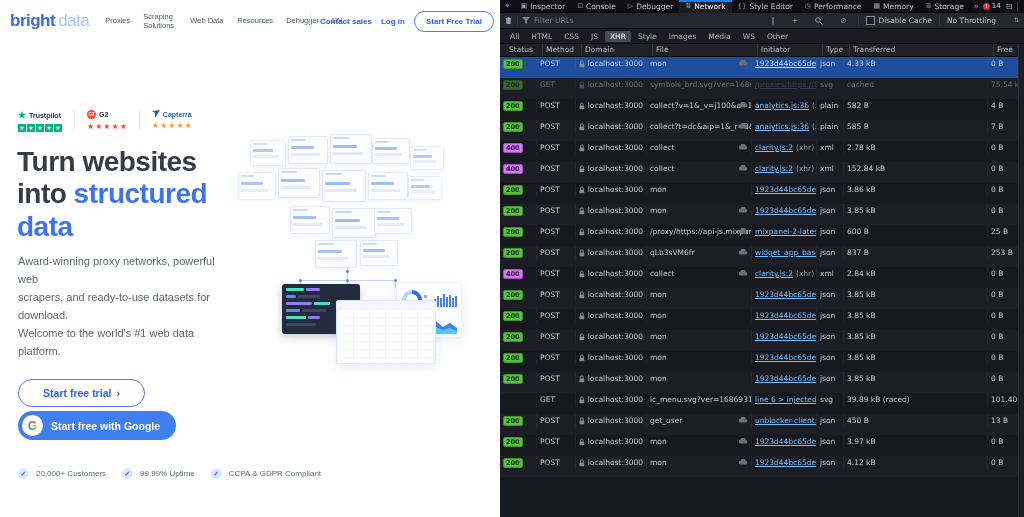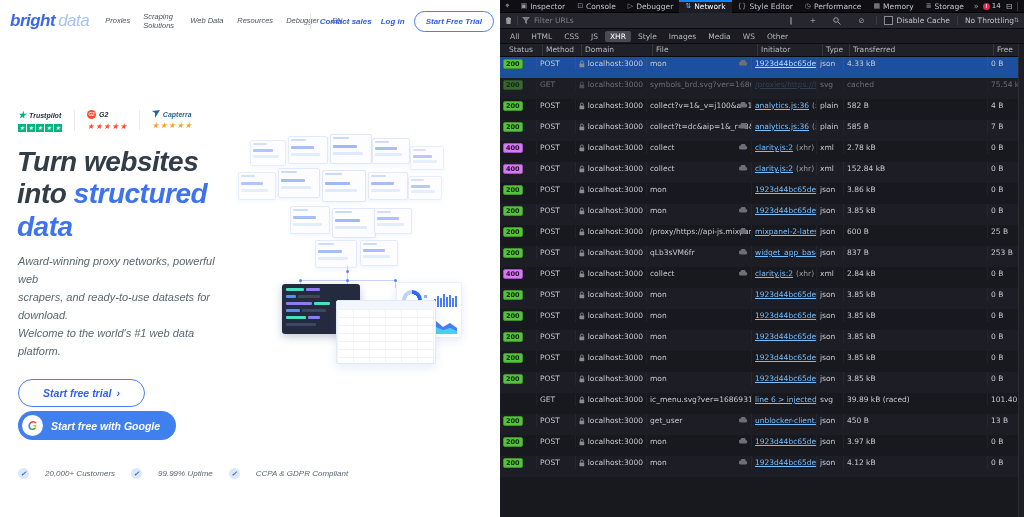--- a/index.html
+++ b/index.html
@@ -1,18 +1,18 @@
 <!DOCTYPE html>
 <html><head>
 <meta charset="utf-8">
 <style>
   html,body{margin:0;padding:0;background:#fff;}
   .page{position:relative;width:1024px;height:517px;overflow:hidden;font-family:"Liberation Sans",sans-serif;}
   
-  .site{position:absolute;left:0;top:0;width:424px;height:517px;background:#fff;font-style:italic;}
+  .site{position:absolute;left:0;top:0;width:424px;height:517px;background:#fff;}
   .site-header{position:absolute;left:0;top:0;width:500px;height:42px;display:flex;align-items:center;padding-left:10px;box-sizing:border-box;}
   .logo{font-size:17px;font-weight:800;color:#3a66ee;letter-spacing:-.5px;white-space:nowrap;}
   .logo .lt{font-weight:400;color:#a9c1f7;margin-left:3px;}
   .main-nav{display:flex;align-items:center;gap:13px;margin-left:16px;}
   .nav-item{font-size:7.5px;color:#4a5560;text-decoration:none;white-space:nowrap;line-height:1.25;cursor:pointer;}
   .nav-item.wrap{white-space:normal;width:34px;}
   .nav-item .caret{color:#9aa4ae;font-size:6px;margin-left:2px;}
   .hdr-actions{position:absolute;right:6px;top:0;height:42px;display:flex;align-items:center;gap:9px;}
   .hdr-sep{width:1px;height:16px;background:#e3e7ec;}
   .hdr-link{font-size:8px;font-weight:700;color:#2e5ce6;white-space:nowrap;cursor:pointer;}
@@ -33,21 +33,21 @@
   .headline{position:absolute;left:17px;top:146px;width:232px;font-size:28px;line-height:1.16;font-weight:800;letter-spacing:-.5px;color:#323d47;margin:0;}
   .headline .blue{color:#3e73ee;}
   .lede{position:absolute;left:18px;top:252px;width:330px;font-size:11px;line-height:18px;color:#5b6670;white-space:pre-line;margin:0;}
   
   .cta-trial{position:absolute;left:18px;top:379px;width:127px;height:28px;border:1.5px solid #4a7cf5;border-radius:15px;display:flex;align-items:center;justify-content:center;gap:5px;font-size:10.5px;font-weight:700;color:#2f62e8;box-sizing:border-box;cursor:pointer;background:#fff;}
   .cta-google{position:absolute;left:18px;top:411px;height:29px;border-radius:15px;background:#4080ee;display:inline-flex;align-items:center;padding:0 16px 0 4px;gap:8px;font-size:10.5px;font-weight:700;color:#fff;cursor:pointer;}
   .gicon{width:21px;height:21px;border-radius:50%;background:#fff;display:flex;align-items:center;justify-content:center;}
   .gletter{font-size:12px;font-weight:800;color:#4285f4;background:conic-gradient(from -40deg,#ea4335 0 25%,#fbbc05 0 50%,#34a853 0 75%,#4285f4 0 100%);-webkit-background-clip:text;background-clip:text;-webkit-text-fill-color:transparent;}
   
   .trust-row{position:absolute;left:18px;top:468px;display:flex;align-items:center;gap:16px;}
-  .trust-item{display:flex;align-items:center;gap:16px;font-size:8px;color:#5b6670;}
+  .trust-item{display:flex;align-items:center;gap:7px;font-size:8px;color:#5b6670;}
   .chk{width:11px;height:11px;border-radius:50%;background:#dce8fd;color:#2f62e8;font-size:7px;line-height:11px;text-align:center;font-weight:700;}
   
   .illus{position:absolute;left:220px;top:128px;width:255px;height:235px;}
   .icard{position:absolute;background:#fdfdff;border:1px solid #dfe8fb;border-radius:2px;box-shadow:0 2px 5px rgba(62,110,240,.07);}
   .icard .tb{position:absolute;left:2px;top:2px;height:2px;background:#c9d9fb;border-radius:1px;}
   .icard .b1{position:absolute;left:2px;background:#9db9f7;border-radius:1px;height:3px;}
   .icard .b2{position:absolute;left:2px;background:#e1eafc;border-radius:1px;height:3px;}
   .conn{position:absolute;background:#c3d4f8;}
   .cdot{position:absolute;width:3px;height:3px;border-radius:50%;background:#5b87f2;}
   .codewin{position:absolute;left:62px;top:156px;width:78px;height:50px;background:#242b3e;border-radius:3px;z-index:1;box-shadow:0 3px 8px rgba(20,40,90,.25);}
@@ -70,21 +70,21 @@
   .tb-right{margin-left:auto;display:flex;align-items:center;gap:5px;padding-right:3px;}
   .errbadge{display:flex;align-items:center;gap:2px;font-size:7px;color:#d7d7db;}
   .errdot{width:7px;height:7px;border-radius:50%;background:#e22850;color:#fff;font-size:5px;line-height:7px;text-align:center;font-weight:700;}
   .tbico{font-size:8px;color:#b5b5bd;cursor:pointer;}
   .dt-toolbar{position:absolute;left:0;top:13px;width:524px;height:16px;background:#26262e;display:flex;align-items:center;border-bottom:1px solid #0c0c0f;box-sizing:border-box;font-size:7.5px;}
   .dt-toolbar .ico{display:flex;align-items:center;padding:0 5px;color:#9a9aa2;cursor:pointer;}
   .filter-input{display:flex;align-items:center;gap:4px;color:#7e7e88;padding-left:4px;flex:1;cursor:text;}
   .tool-right{display:flex;align-items:center;gap:7px;padding-right:5px;color:#c3c3ca;}
   .cbx{width:7px;height:7px;border:1px solid #8a8a93;background:#1d1d24;display:inline-block;}
   .dcache{display:flex;align-items:center;gap:3px;cursor:pointer;}
-  .throttle{display:flex;align-items:flex-start;gap:0;cursor:pointer;}
+  .throttle{display:flex;align-items:flex-start;gap:18px;cursor:pointer;}
   .dt-filters{position:absolute;left:0;top:29px;width:524px;height:15px;background:#1b1b21;display:flex;align-items:center;gap:2px;padding-left:5px;border-bottom:1px solid #0c0c0f;box-sizing:border-box;}
   .chip{font-size:7.5px;color:#b5b5bf;padding:1px 5px;border-radius:2px;cursor:pointer;}
   .chip.sel{background:#4a4a55;color:#fff;}
   .dt-cols{position:absolute;left:0;top:44px;width:524px;height:13px;background:#202028;display:flex;border-bottom:1px solid #0a0a0c;box-sizing:border-box;justify-content:flex-end;}
   .hcell{font-size:7.5px;color:#b8b8c0;line-height:12px;padding:0 3px;box-sizing:border-box;border-right:1px solid #35353d;overflow:hidden;white-space:nowrap;cursor:pointer;}
   .dt-body{position:absolute;left:0;top:57px;width:524px;}
   .nrow{display:flex;height:21px;cursor:pointer;}
   .nrow.alt{background:#1d1d25;}
   .nrow.sel{background:#1d4f9e;}
   .nrow.dim .cell,.nrow.dim .link{opacity:.45;}

